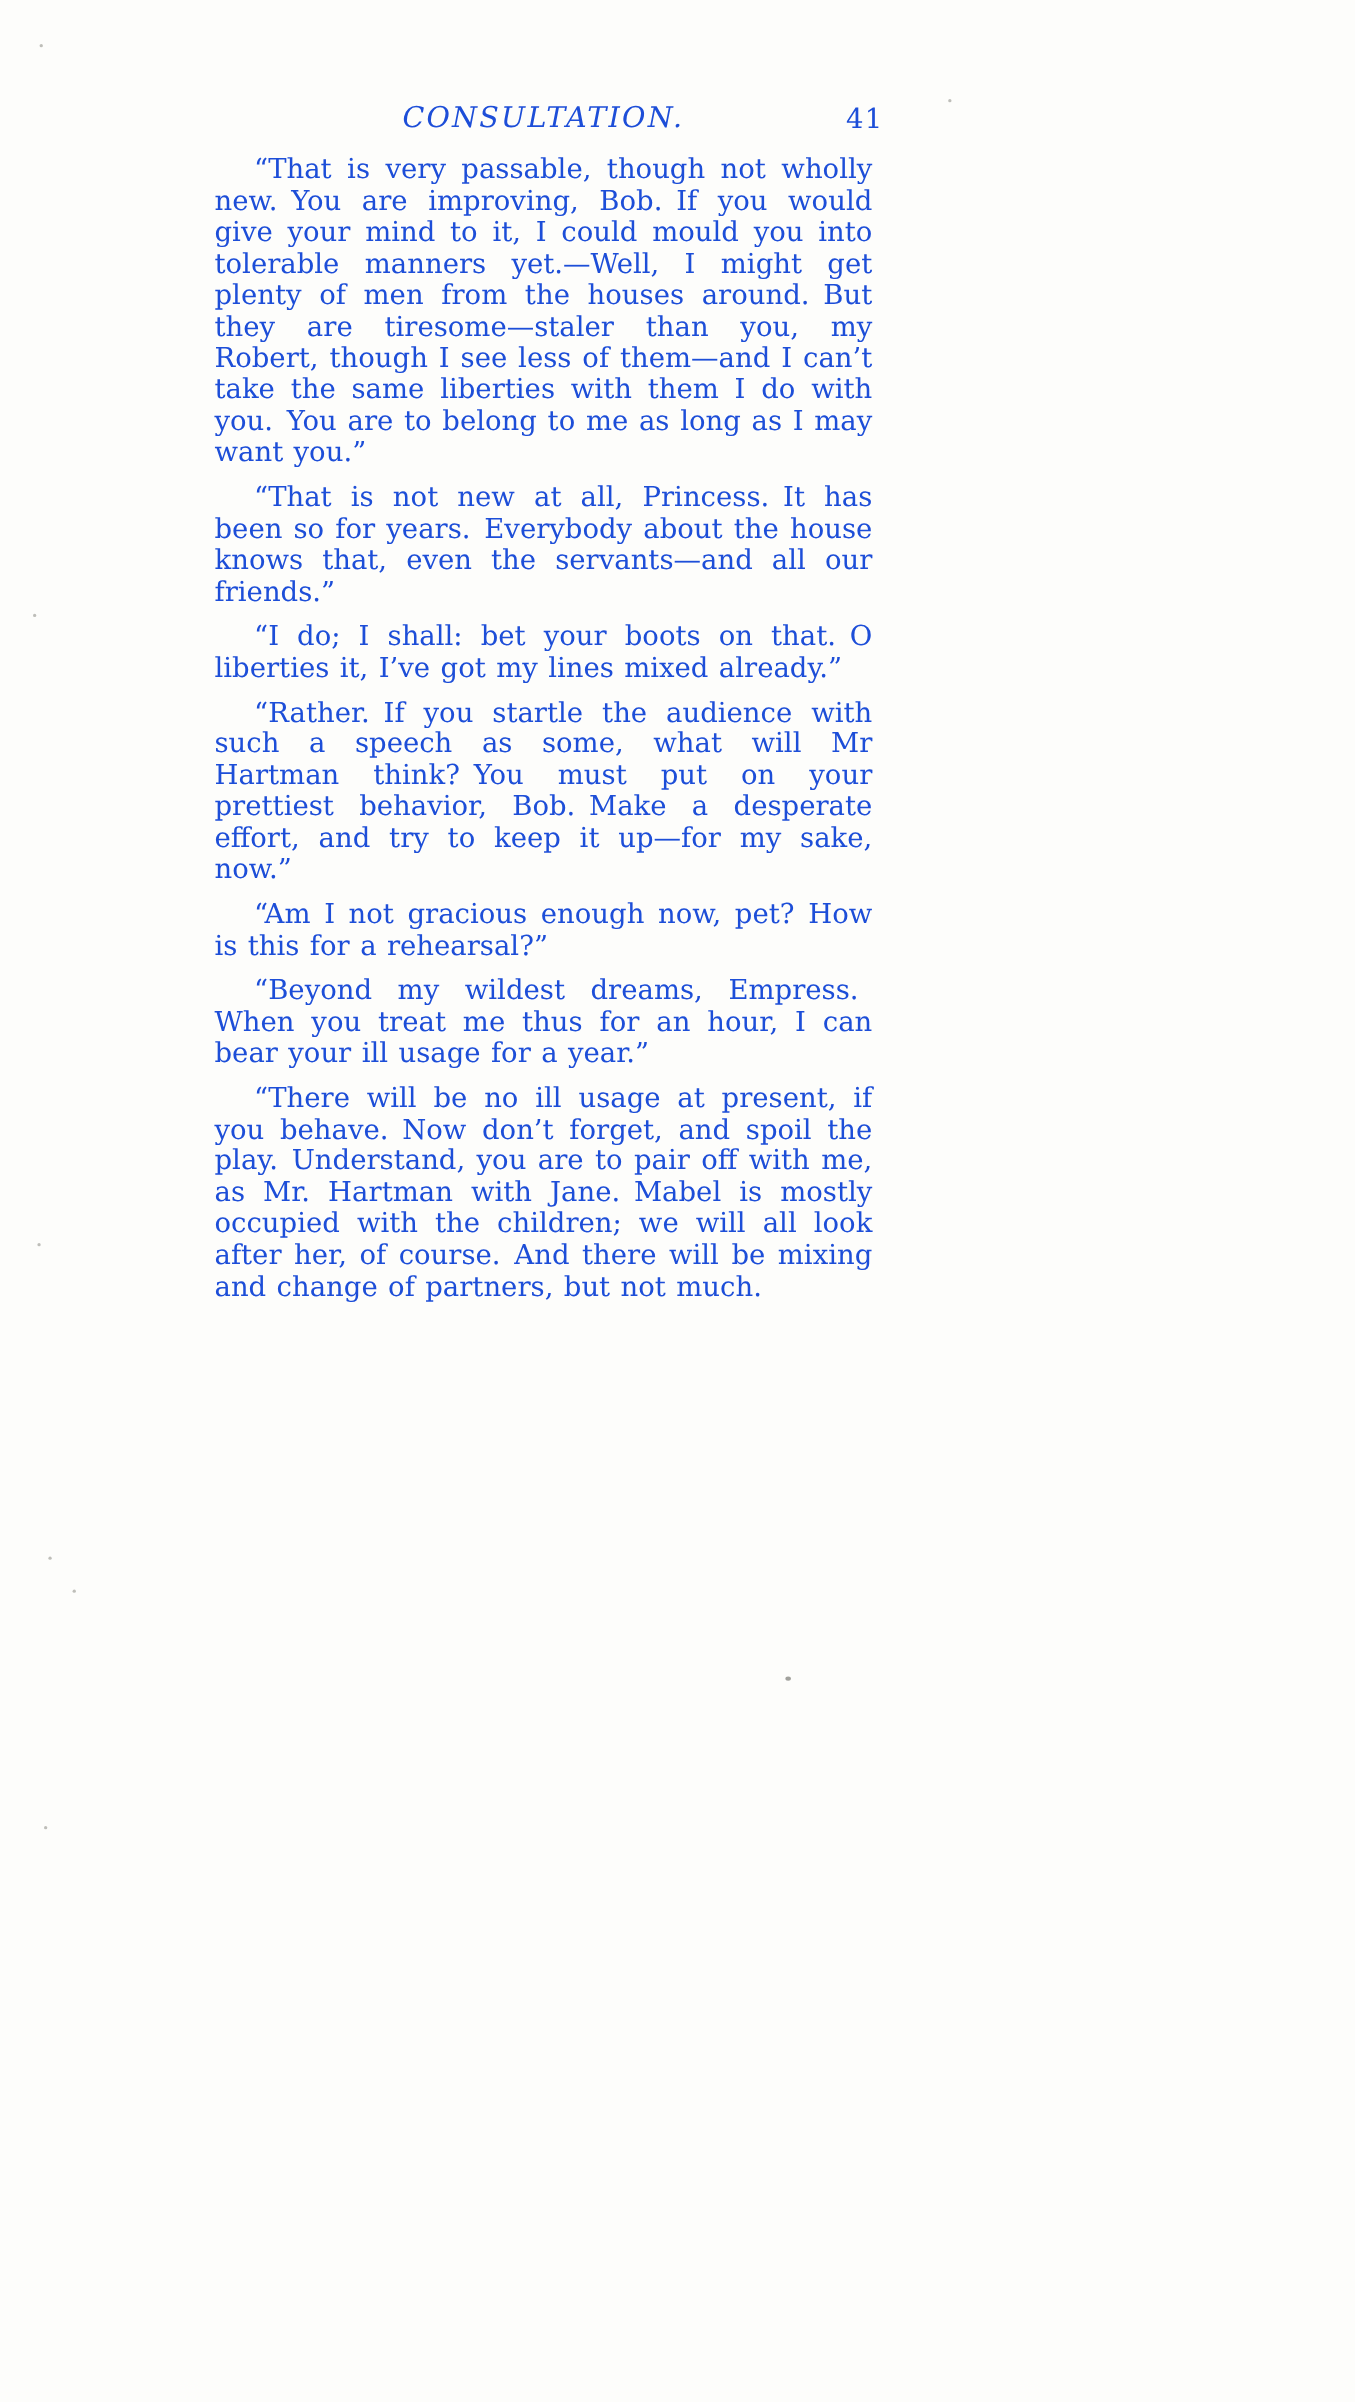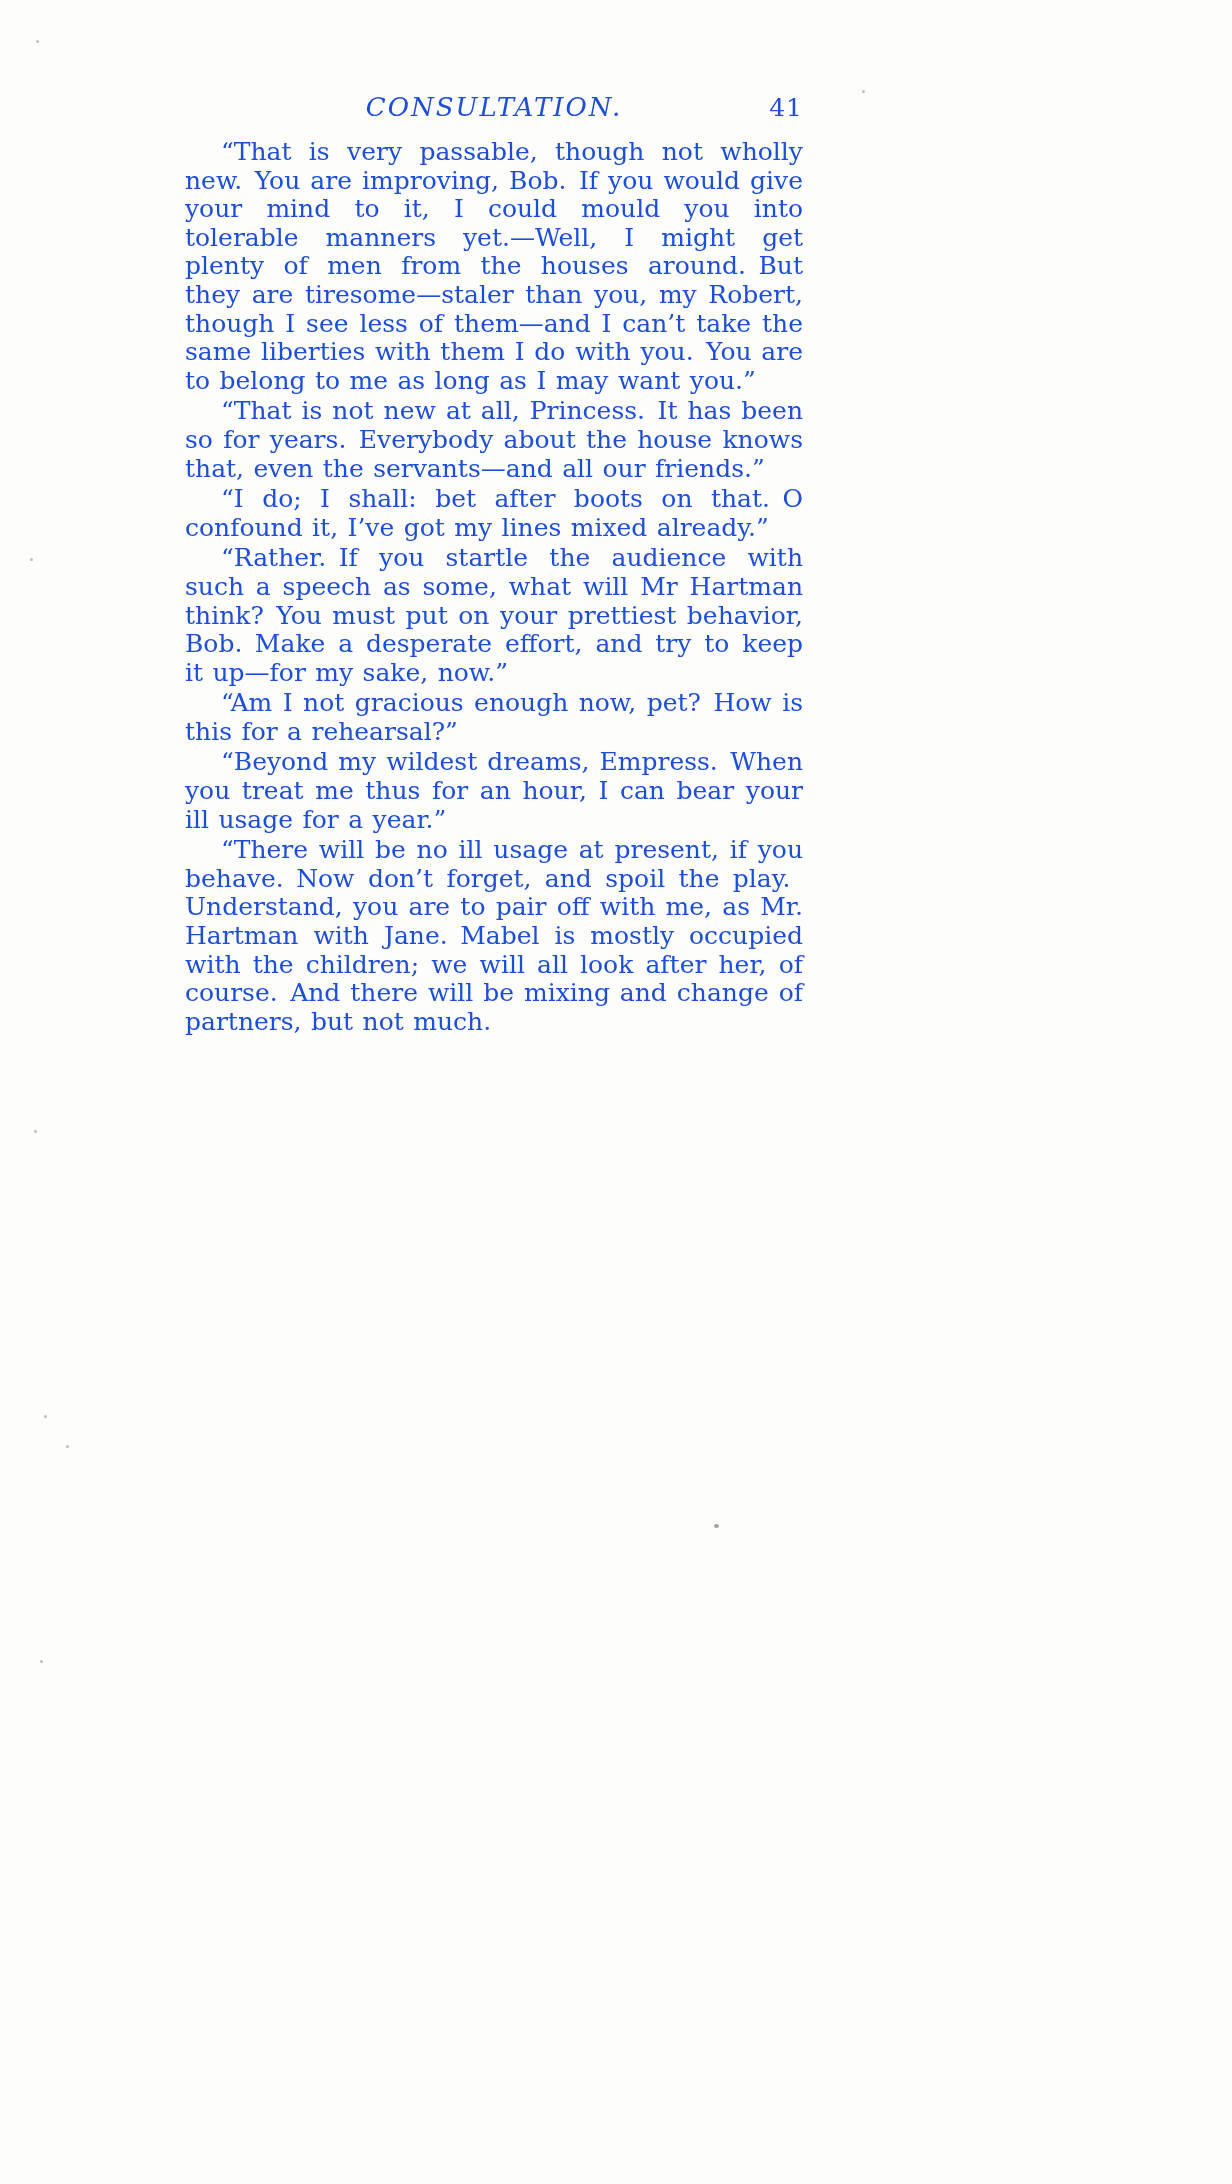--- a/index.html
+++ b/index.html
@@ -37,21 +37,21 @@
   }
   .running-head .page-num {
     position: absolute;
     right: 2px;
     top: 1px;
     font-size: 25px;
     letter-spacing: 1px;
     font-style: normal;
   }
   .body-text p {
-    margin: 2px;
+    margin: 12px;
     padding: 0;
     font-size: 25px;
     line-height: 28.6px;
     text-align: justify;
     text-indent: 36px;
     word-spacing: 1.5px;
   }
   .speck {
     position: absolute;
     background: #8a8a84;
@@ -86,21 +86,21 @@
   <div class="text-block">
 
     <div class="running-head">
       <span class="head-title">CONSULTATION.</span>
       <span class="page-num">41</span>
     </div>
 
     <div class="body-text">
       <p>“That is very passable, though not wholly new. You are improving, Bob. If you would give your mind to it, I could mould you into tolerable manners yet.—Well, I might get plenty of men from the houses around. But they are tiresome—staler than you, my Robert, though I see less of them—and I can’t take the same liberties with them I do with you. You are to belong to me as long as I may want you.”</p>
       <p>“That is not new at all, Princess. It has been so for years. Everybody about the house knows that, even the servants—and all our friends.”</p>
-      <p>“I do; I shall: bet after boots on that. O confound it, I’ve got my lines mixed already.”</p>
+      <p>“I do; I shall: bet your boots on that. O liberties it, I’ve got my lines mixed already.”</p>
       <p>“Rather. If you startle the audience with such a speech as some, what will Mr Hartman think? You must put on your prettiest behavior, Bob. Make a desperate effort, and try to keep it up—for my sake, now.”</p>
       <p>“Am I not gracious enough now, pet? How is this for a rehearsal?”</p>
       <p>“Beyond my wildest dreams, Empress. When you treat me thus for an hour, I can bear your ill usage for a year.”</p>
       <p>“There will be no ill usage at present, if you behave. Now don’t forget, and spoil the play. Understand, you are to pair off with me, as Mr. Hartman with Jane. Mabel is mostly occupied with the children; we will all look after her, of course. And there will be mixing and change of partners, but not much.</p>
     </div>
 
   </div>
 
 </div>
 

